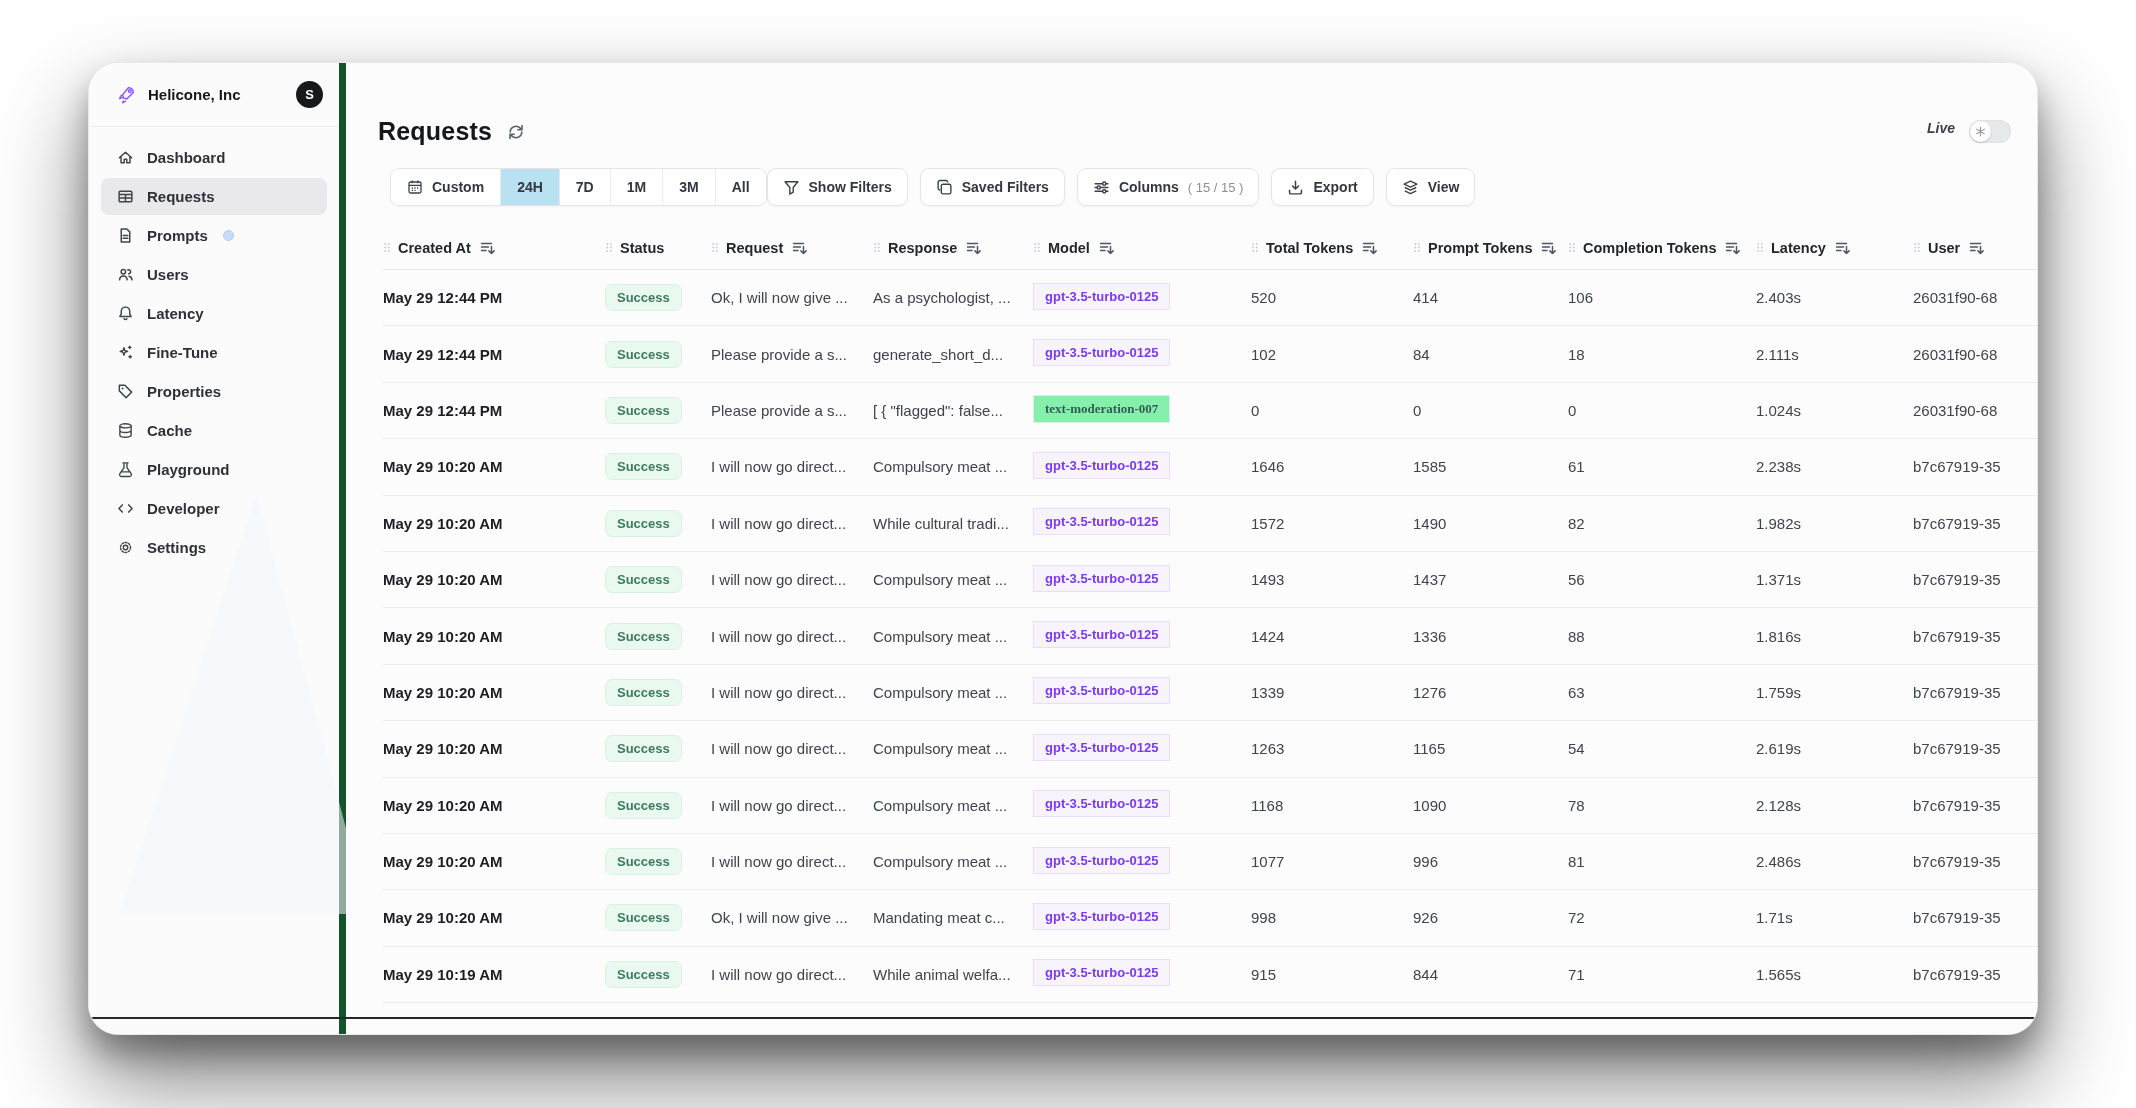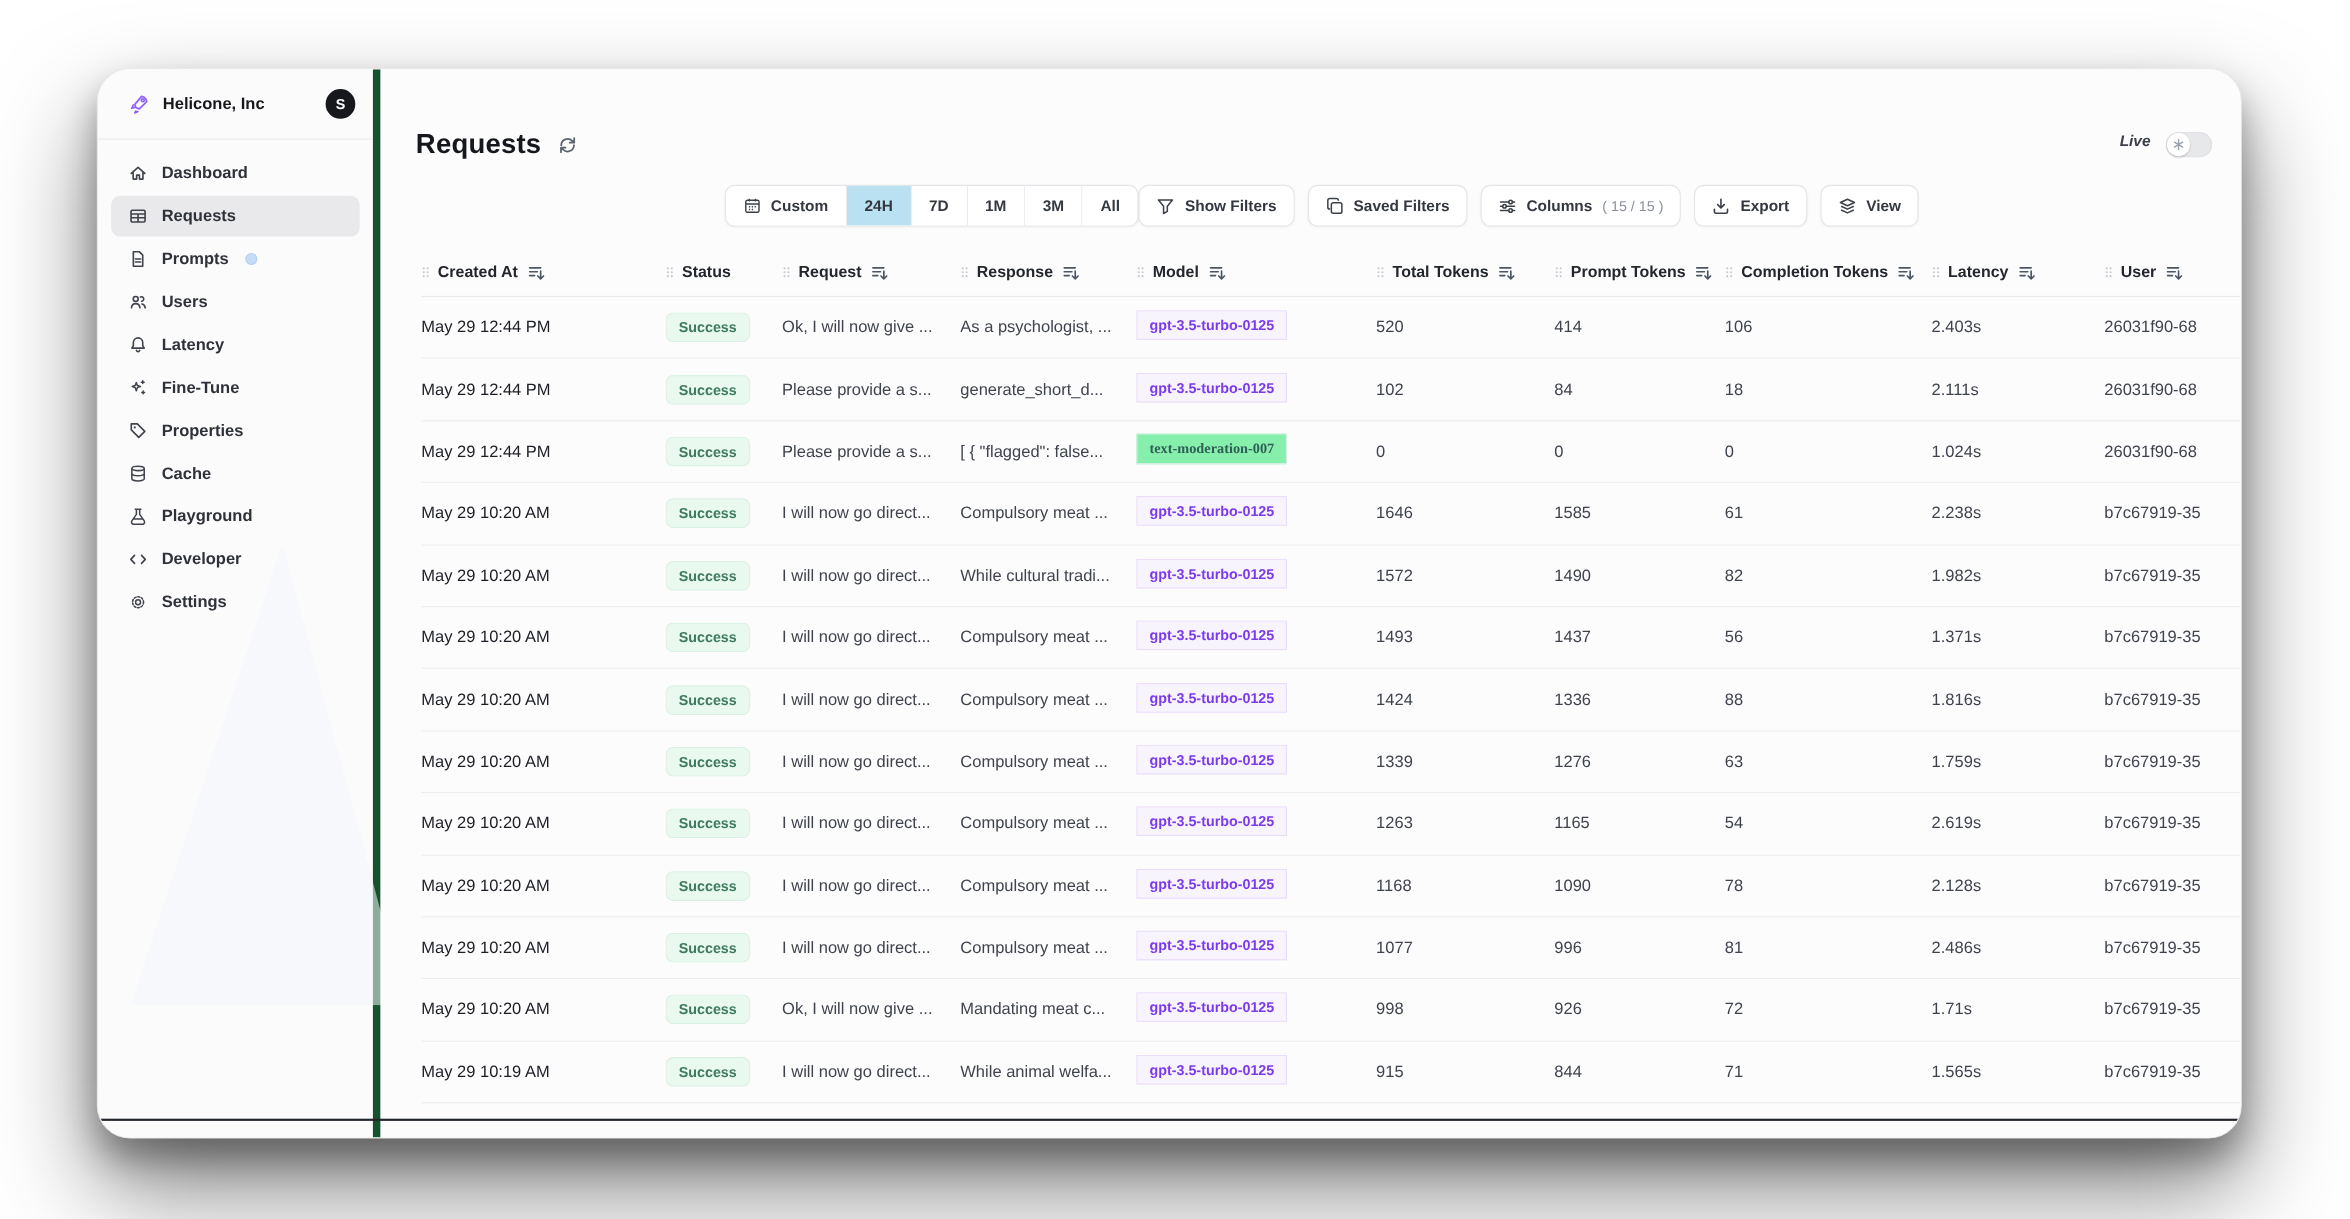--- a/index.html
+++ b/index.html
@@ -60,21 +60,21 @@
     position:relative; width:42px; height:23px; background:#e7e8ea; border-radius:12px; cursor:pointer;
     box-shadow:inset 0 0 0 1px #e0e1e4;
   }
   .toggle .knob {
     position:absolute; left:1px; top:1px; width:21px; height:21px; border-radius:50%;
     background:#fff; box-shadow:0 1px 2px rgba(0,0,0,.18);
     display:flex; align-items:center; justify-content:center; color:#9aa0aa;
   }
 
   .filter-row {
-    display:flex; align-items:center; justify-content:center;
+    display:flex; align-items:center; justify-content:flex-start;
     padding:22px 24px 0 44px;
   }
   .seg-control {
     display:flex; align-items:stretch; background:#fff; border:1px solid #e4e5e8;
     border-radius:9px; overflow:hidden; height:38px;
     box-shadow:0 1px 2px rgba(0,0,0,.04);
   }
   .seg {
     display:flex; align-items:center; gap:9px; padding:0 16px; font-size:14px; font-weight:600;
     color:#33373f; cursor:pointer; border-right:1px solid #ebecee; background:#fff;
@@ -99,21 +99,21 @@
   .tr {
     display:grid;
     grid-template-columns:222px 106px 162px 160px 218px 162px 155px 188px 157px 170px;
     align-items:center; height:56.4px; border-bottom:1px solid #ededef; background:transparent;
   }
   .tr.head { height:44px; border-bottom:1px solid #e7e8ea; }
   .th { display:flex; align-items:center; gap:7px; font-size:14.5px; font-weight:700; color:#23262c; white-space:nowrap; overflow:hidden; cursor:pointer; }
   .drag-dots { color:#c7cbd2; width:8px; height:13px; flex:none; }
   .sort-icon { color:#4b5563; width:16px; height:15px; flex:none; margin-left:2px; }
   .td { font-size:15px; color:#3f434c; white-space:nowrap; overflow:hidden; }
-  .td.date { color:#1c1e24; font-weight:400; font-size:15px; }
+  .td.date { color:#1c1e24; font-weight:700; font-size:15px; }
   .badge-success {
     display:inline-block; font-size:13px; font-weight:600; color:#3e7a5d;
     background:#e9f9f0; border:1px solid #d9f1e3; border-radius:7px; padding:5px 11px;
   }
   .badge-model {
     display:inline-block; font-size:13px; font-weight:600; color:#7c3aed;
     background:#f8f4fe; border:1px solid #eadcfb; border-radius:0; padding:5px 11px;
     max-width:196px; overflow:hidden; white-space:nowrap;
   }
   .badge-model.teal { color:#2f5f55; background:#86efac; border-color:#d7efe5;font-family:Liberation Serif, serif; }

